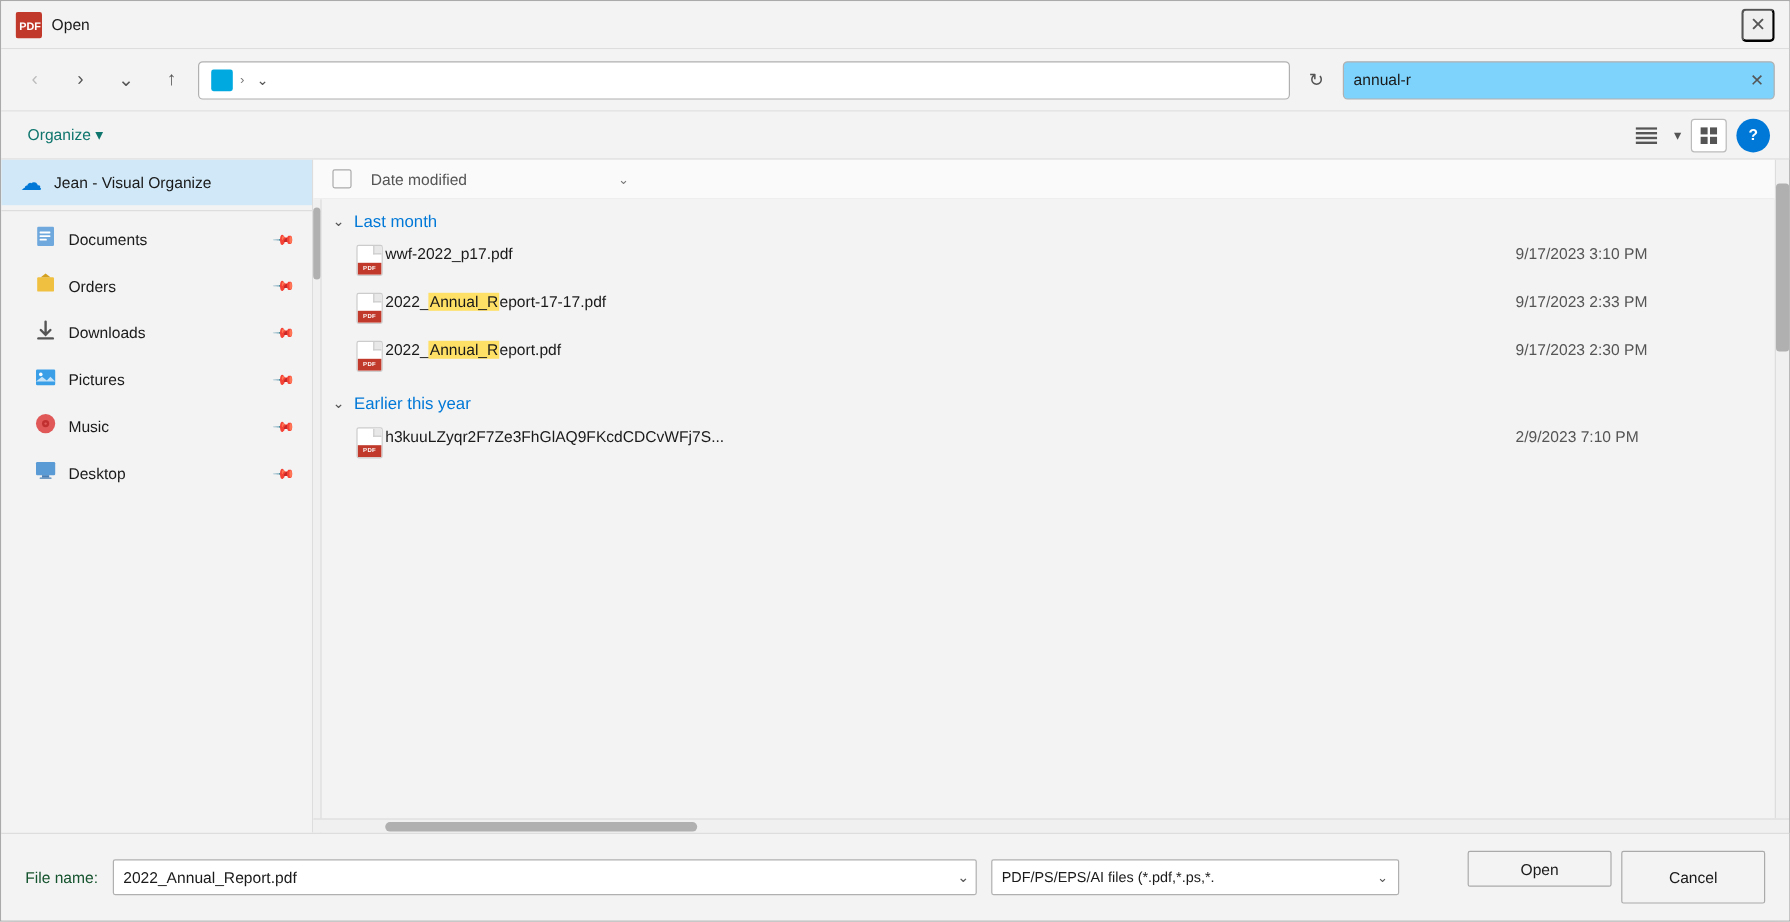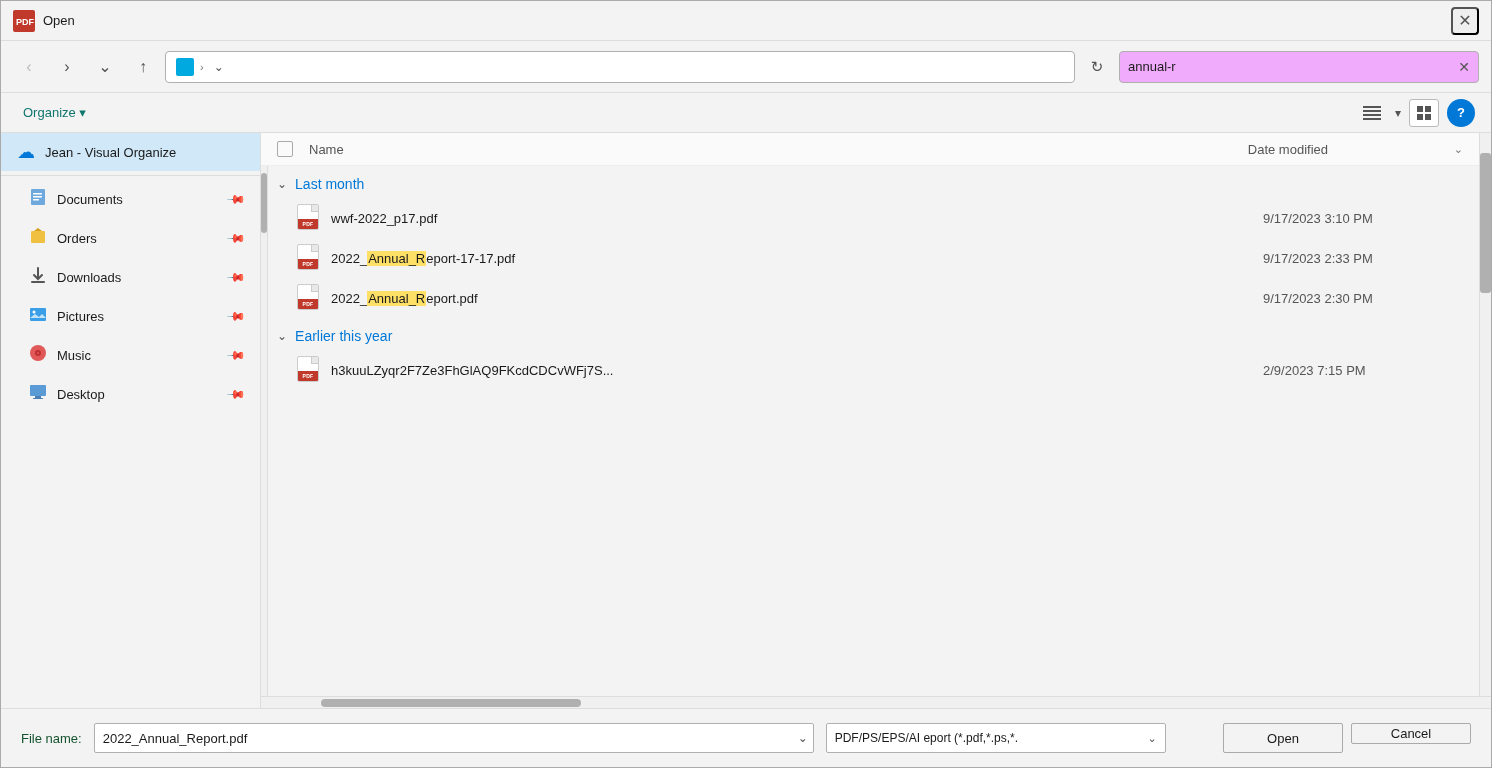--- a/index.html
+++ b/index.html
@@ -123,21 +123,21 @@
       border: none;
       background: transparent;
       cursor: pointer;
       border-radius: 4px;
       font-size: 15px;
       color: #555;
     }
     .search-bar {
       width: 360px;
       height: 32px;
-      background: #f0abfc;
+      background: #7dd3fc;
       border: 1px solid #b0b0b0;
       border-radius: 4px;
       display: flex;
       align-items: center;
       padding: 0 8px;
       gap: 6px;
     }
     .search-input {
       flex: 1;
       border: none;
@@ -322,24 +322,23 @@
     }
     .file-group-label {
       font-size: 14px;
       color: #0078d7;
       font-weight: 400;
     }
 
     
     .file-row {
       display: flex;
-      align-items: center;
+      align-items: flex-start;
       padding: 6px 16px 6px 36px;
       cursor: pointer;
-      gap: 10px;
     }
     .pdf-icon {
       width: 24px;
       height: 28px;
       flex-shrink: 0;
       position: relative;
     }
     .pdf-icon-body {
       width: 22px;
       height: 26px;
@@ -505,21 +504,21 @@
       height: 30px;
       background: #f3f3f3;
       border: 1px solid #aaa;
       border-radius: 2px;
       font-size: 13px;
       color: #1a1a1a;
       cursor: pointer;
     }
     .btn-cancel {
       width: 120px;
-      height: 21px;
+      height: 44px;
       background: #f3f3f3;
       border: 1px solid #aaa;
       border-radius: 2px;
       font-size: 13px;
       color: #1a1a1a;
       cursor: pointer;
     }
 
     .sidebar-wrapper {
       display: flex;
@@ -703,21 +702,20 @@
         <div class="sidebar-scroll-thumb"></div>
       </div>
     </div>
 
     <div class="file-content-wrapper">
       <div class="file-rows-area">
         <div class="file-rows-content">
 
           <div class="file-header">
             <div class="file-header-check"></div>
-            <span class="file-header-name">Name</span>
             <span class="file-header-date">Date modified</span>
             <span class="file-header-chevron">⌄</span>
           </div>
 
           <div class="file-group-header">
             <span class="file-group-chevron">⌄</span>
             <span class="file-group-label">Last month</span>
           </div>
 
           <div class="file-row">
@@ -759,21 +757,21 @@
           </div>
 
           <div class="file-row">
             <div class="pdf-icon">
               <div class="pdf-icon-body">
                 <div class="pdf-icon-fold"></div>
                 <div class="pdf-icon-badge">PDF</div>
               </div>
             </div>
             <span class="file-name">h3kuuLZyqr2F7Ze3FhGlAQ9FKcdCDCvWFj7S...</span>
-            <span class="file-date">2/9/2023 7:15 PM</span>
+            <span class="file-date">2/9/2023 7:10 PM</span>
           </div>
 
         </div>
 
         <div class="file-scrollbar">
           <div class="scrollbar-track">
             <div class="scrollbar-thumb"></div>
           </div>
         </div>
       </div>
@@ -784,21 +782,21 @@
     </div>
   </div>
 
   <div class="bottom-bar">
     <span class="file-name-label">File name:</span>
     <div class="file-name-input-wrapper">
       <input class="file-name-input" value="2022_Annual_Report.pdf" style="">
       <span class="file-name-dropdown">⌄</span>
     </div>
     <div class="file-type-select">
-      <span class="file-type-text">PDF/PS/EPS/AI eport (*.pdf,*.ps,*.</span>
+      <span class="file-type-text">PDF/PS/EPS/AI files (*.pdf,*.ps,*.</span>
       <span class="file-type-chevron">⌄</span>
     </div>
     <div class="bottom-actions">
       <button class="btn-open">Open</button>
       <button class="btn-cancel">Cancel</button>
     </div>
   </div>
 
 </div>
 

